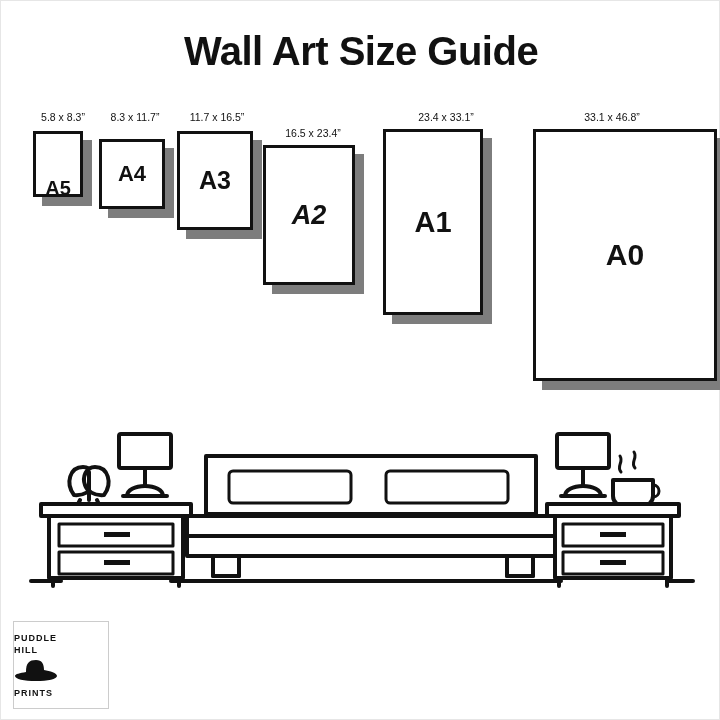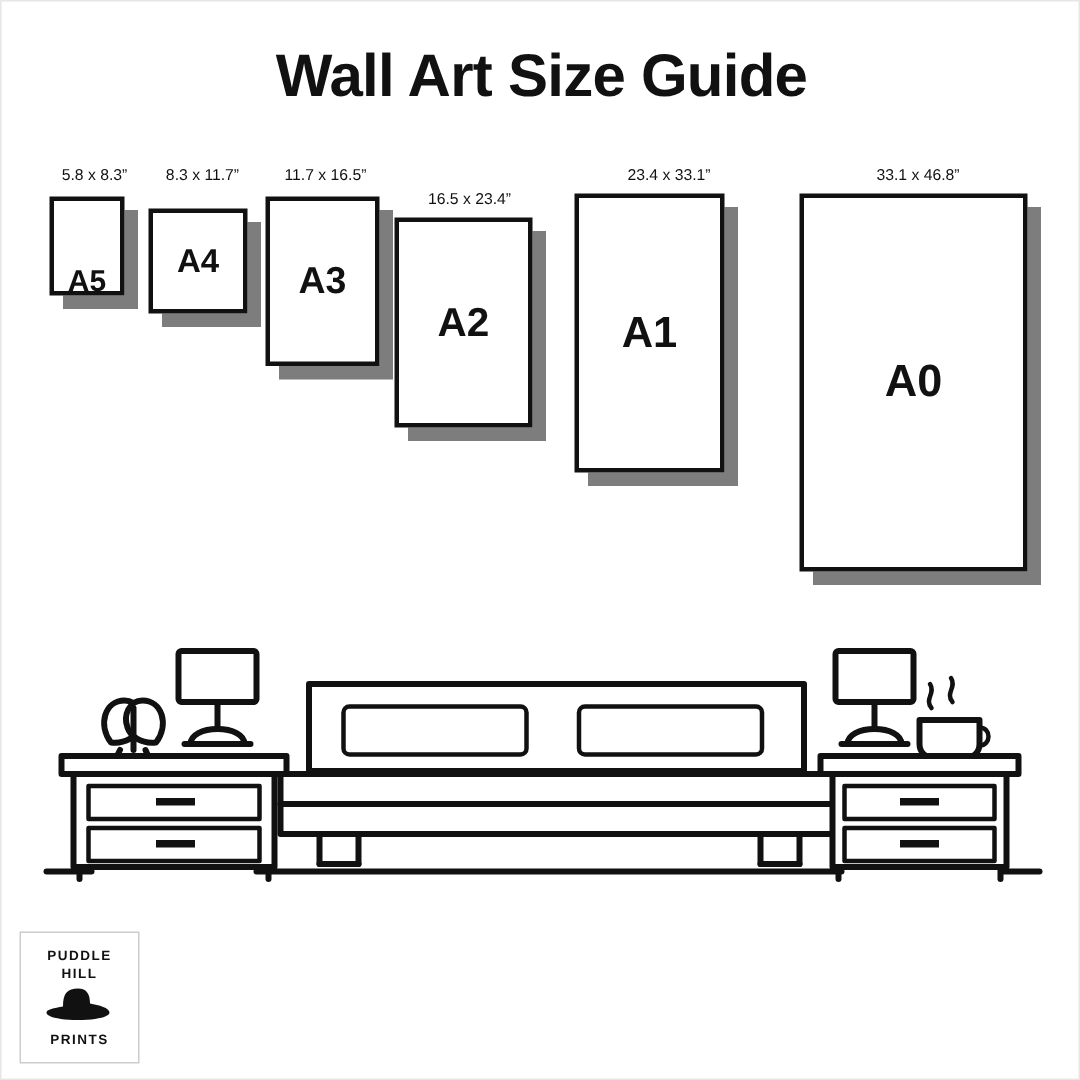--- a/index.html
+++ b/index.html
@@ -84,28 +84,27 @@
     width: 720px;
     height: 225px;
   }
   .scene svg { display: block; }
 
   
   .logo {
     position: absolute;
     left: 12px;
     top: 620px;
-    width: 80px;
+    width: 96px;
     height: 88px;
     border: 1px solid #cccccc;
     background: #ffffff;
     box-sizing: border-box;
     display: flex;
     flex-direction: column;
-    align-items: center;
     justify-content: center;
     gap: 2px;
   }
   .logo-line {
     font-size: 9px;
     font-weight: bold;
     letter-spacing: 1px;
     color: #111111;
   }
   .logo-mark {
@@ -130,42 +129,42 @@
 
     <div class="frame-wrap" style="left:98px; top:0px; width:72px; height:110px;">
       <div class="frame-dim">8.3 x 11.7”</div>
       <div class="frame-box" style="top:28px; width:66px; height:70px;">
         <span class="frame-label" style="font-size:22px;">A4</span>
       </div>
     </div>
 
     <div class="frame-wrap" style="left:176px; top:0px; width:80px; height:140px;">
       <div class="frame-dim">11.7 x 16.5”</div>
-      <div class="frame-box" style="top:20px; width:76px; height:113px;text-align:right;">
+      <div class="frame-box" style="top:20px; width:76px; height:99px;text-align:right;">
         <span class="frame-label" style="font-size:25px;">A3</span>
       </div>
     </div>
 
     <div class="frame-wrap" style="left:262px; top:0px; width:100px; height:170px;margin-top:16px;">
       <div class="frame-dim">16.5 x 23.4”</div>
       <div class="frame-box" style="top:18px; width:92px; height:140px;">
-        <span class="frame-label" style="font-size:27px;">A2</span>
+        <span class="frame-label" style="font-size:27px;font-style:italic;">A2</span>
       </div>
     </div>
 
     <div class="frame-wrap" style="left:382px; top:0px; width:126px; height:210px;">
       <div class="frame-dim">23.4 x 33.1”</div>
       <div class="frame-box" style="top:18px; width:100px; height:186px;">
         <span class="frame-label" style="font-size:29px;">A1</span>
       </div>
     </div>
 
     <div class="frame-wrap" style="left:499px; top:0px; width:158px; height:275px;margin-left:33px;">
       <div class="frame-dim">33.1 x 46.8”</div>
-      <div class="frame-box" style="top:18px; width:152px; height:252px;">
+      <div class="frame-box" style="top:18px; width:184px; height:252px;">
         <span class="frame-label" style="font-size:30px;">A0</span>
       </div>
     </div>
 
   </div>
 
   <div class="scene">
     <svg width="720" height="225" viewBox="0 0 720 225" fill="none" stroke="#111111" stroke-width="4" stroke-linecap="round" stroke-linejoin="round">
 
       <line x1="30" y1="205" x2="60" y2="205"></line>

